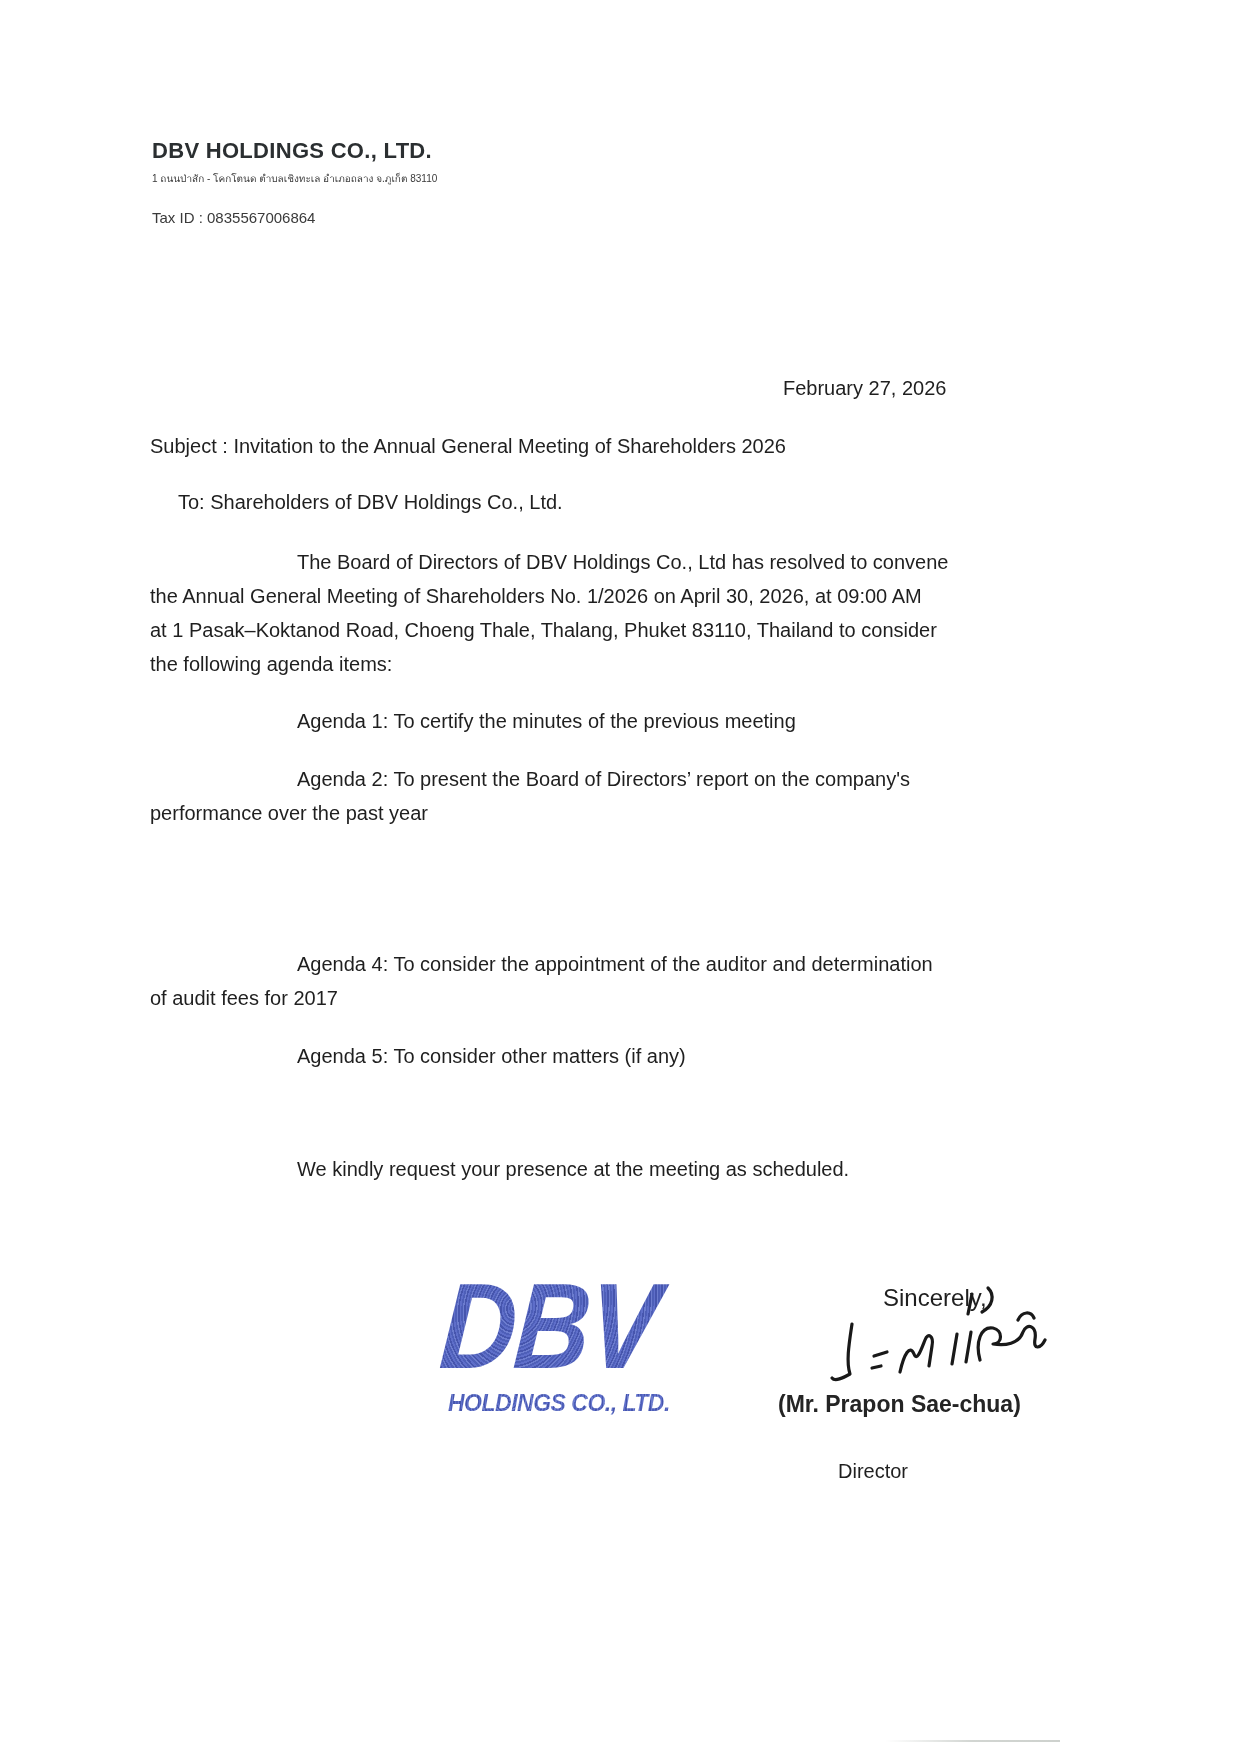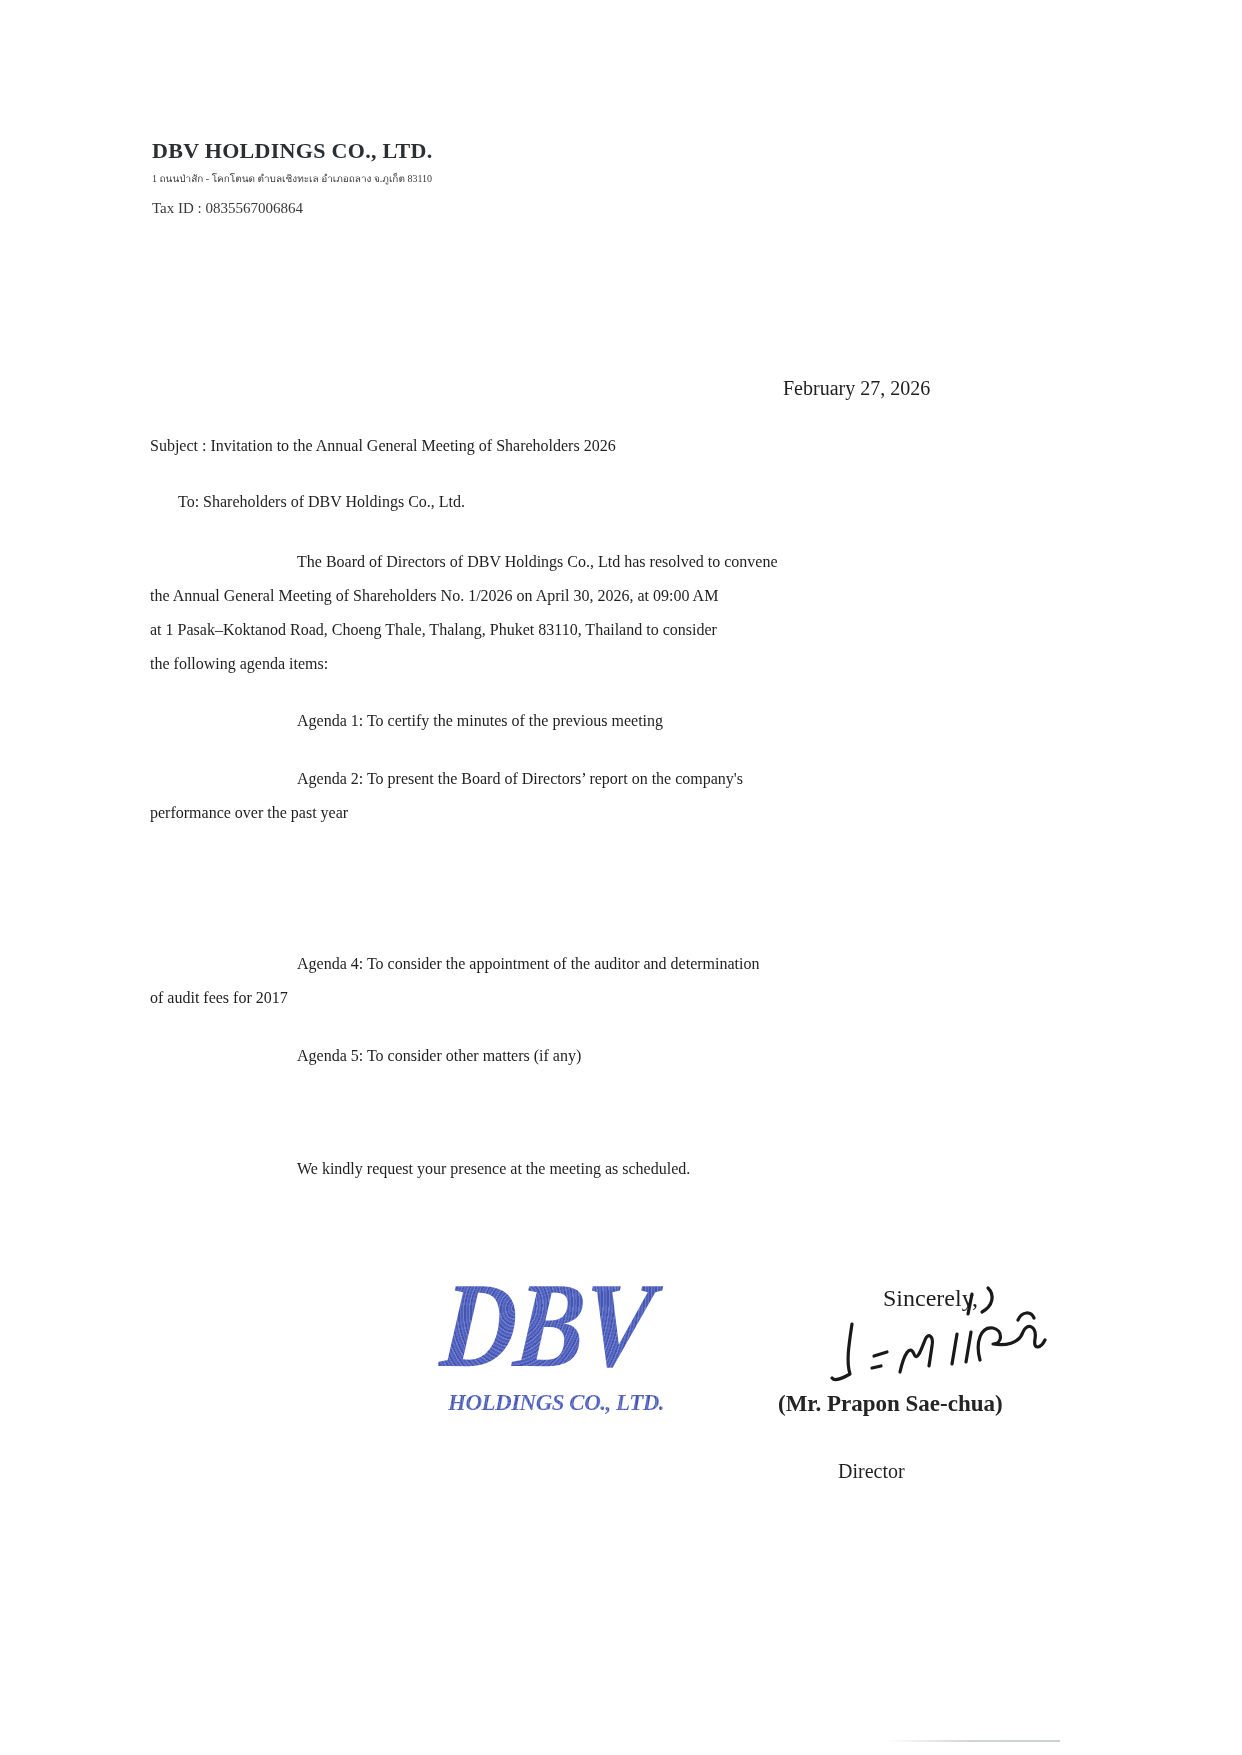--- a/index.html
+++ b/index.html
@@ -1,35 +1,35 @@
 <!DOCTYPE html>
 <html><head>
 <meta charset="utf-8">
 <style>
   html,body{margin:0;padding:0;background:#ffffff;}
   .page{
     position:relative;
     width:1060px;height:1755px;
     background:#ffffff;
-    font-family:Liberation Serif, serif;
+    font-family:Liberation Sans, sans-serif;
     color:#1f1f1f;
     overflow:hidden;
   }
   
   .letterhead{position:absolute;left:152px;top:138px;}
   .company-name{
     font-size:22px;font-weight:bold;color:#2b2f31;letter-spacing:.3px;line-height:26px;
   }
   .company-address{font-size:10px;color:#3a3a3a;line-height:20px;margin-top:5px;}
-  .company-taxid{font-size:15px;color:#3a3a3a;line-height:20px;margin-top:9px;}
+  .company-taxid{font-size:15px;color:#3a3a3a;line-height:20px;margin-top:19px;}
   
   .dateline{position:absolute;left:783px;top:371px;font-size:20px;line-height:34px;}
   .para{
     position:absolute;left:150px;width:1000px;
-    font-size:16px;line-height:34px;white-space:pre;color:#1f1f1f;
+    font-size:20px;line-height:34px;white-space:pre;color:#1f1f1f;
   }
   .indent{text-indent:147px;}
   .subject{top:429px;}
   .to{top:485px;margin-left:28px;}
   .opening{top:545px;}
   .closing{top:1152px;}
   
   .stamp{position:absolute;left:446px;top:1262px;width:260px;}
   .stamp-dbv{
     font-size:105px;font-weight:bold;font-style:oblique;

